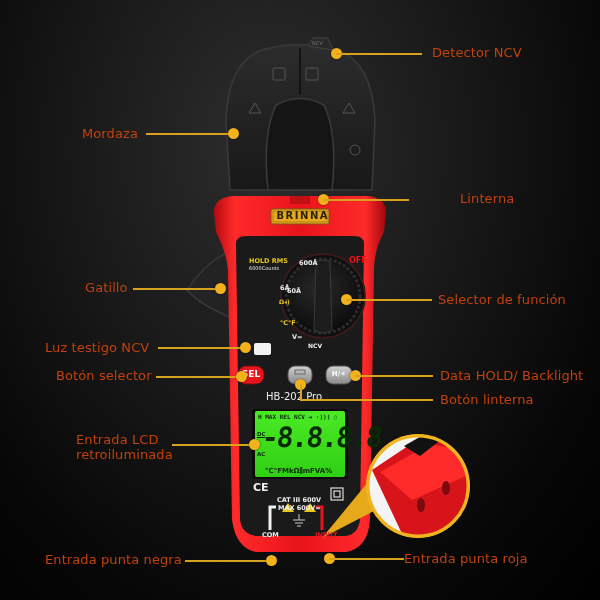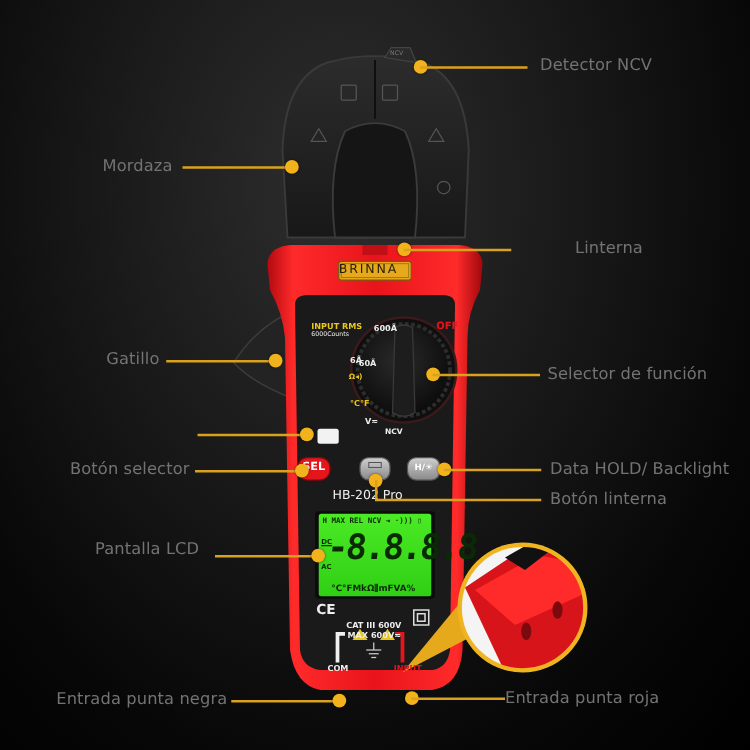--- a/index.html
+++ b/index.html
@@ -1,20 +1,20 @@
 <!DOCTYPE html>
 <html><head>
 <meta charset="utf-8">
 <style>
   html,body{margin:0;padding:0;}
   body{width:600px;height:600px;overflow:hidden;position:relative;
     background:radial-gradient(ellipse at 45% 25%, #2e2e2e 0%, #1c1c1c 35%, #070707 75%, #000 100%);
     font-family:"DejaVu Sans","Liberation Sans",sans-serif;color:#fff;}
   .stage{position:absolute;left:0;top:0;width:600px;height:600px;}
-  .label{position:absolute;font-size:13px;color:#737373;white-space:nowrap;line-height:15px;letter-spacing:0.1px;}
+  .label{position:absolute;font-size:13px;color:#c2410c;white-space:nowrap;line-height:15px;letter-spacing:0.1px;}
   .line{position:absolute;height:1.5px;background:#d9a21e;}
   .dot{position:absolute;width:11px;height:11px;border-radius:50%;background:#f2b21c;margin:-5.5px 0 0 -5.5px;box-shadow:0 0 2px rgba(0,0,0,.6);}
   svg{position:absolute;left:0;top:0;}
   .lcd-text{font-family:"DejaVu Sans Mono","Liberation Mono",monospace;}
 </style>
 </head>
 <body>
 
 <div class="stage">
 
@@ -124,23 +124,23 @@
         <path d="M372 470 L420 438 L470 446 L470 538 L404 538 Z" fill="#d6141a"></path>
         <path d="M380 472 L430 444 L470 452 L470 474 L412 500 Z" fill="#ff2a2a"></path>
         <path d="M404 446 L432 430 L446 436 L420 456 Z" fill="#111"></path>
         <ellipse cx="421" cy="505" rx="4" ry="7" fill="#7a0a0d"></ellipse>
         <ellipse cx="446" cy="488" rx="4" ry="7" fill="#7a0a0d"></ellipse>
       </g>
       <circle cx="418" cy="486" r="50" fill="none" stroke="#efb420" stroke-width="3"></circle>
     </g>
   </svg>
 
-  <div style="position:absolute;left:271px;top:210px;width:58px;text-align:left;font-size:10px;font-weight:normal;letter-spacing:1.5px;color:#2a2008;">BRINNA</div>
-
-  <div style="position:absolute;left:249px;top:257px;font-size:6.5px;font-weight:bold;color:#e8c61a;">INPUT RMS</div>
+  <div style="position:absolute;left:271px;top:210px;width:58px;text-align:right;font-size:10px;font-weight:bold;letter-spacing:1.5px;color:#2a2008;">BRINNA</div>
+
+  <div style="position:absolute;left:249px;top:257px;font-size:6.5px;font-weight:bold;color:#e8c61a;">HOLD RMS</div>
   <div style="position:absolute;left:249px;top:265px;font-size:5px;color:#eee;">6000Counts</div>
 
   <div style="position:absolute;left:321px;top:256px;font-size:8px;font-weight:bold;color:#e8141b;padding-left:28px;">OFF</div>
   <div style="position:absolute;left:299px;top:259px;font-size:6.5px;font-weight:bold;color:#eee;">600Ã</div>
   <div style="position:absolute;left:287px;top:287px;font-size:6.5px;font-weight:bold;color:#eee;">60Ã</div>
   <div style="position:absolute;left:280px;top:284px;font-size:6.5px;font-weight:bold;color:#eee;">6Ã</div>
   <div style="position:absolute;left:279px;top:298px;font-size:6px;font-weight:bold;color:#e8c61a;">Ω◂)</div>
   <div style="position:absolute;left:280px;top:319px;font-size:6.5px;font-weight:bold;color:#e8c61a;">°C°F</div>
   <div style="position:absolute;left:292px;top:333px;font-size:6.5px;font-weight:bold;color:#eee;">V≂</div>
   <div style="position:absolute;left:308px;top:342px;font-size:6px;font-weight:bold;color:#eee;">NCV</div>
@@ -177,37 +177,39 @@
   <div class="label" style="left:416px;top:191px;margin-left:44px;">Linterna</div>
 
   <div class="label" style="left:85px;top:280px;">Gatillo</div>
   <div class="line" style="left:133px;top:288px;width:87px;"></div>
   <div class="dot" style="left:220px;top:288px;"></div>
 
   <div class="dot" style="left:346px;top:299px;"></div>
   <div class="line" style="left:346px;top:299px;width:86px;"></div>
   <div class="label" style="left:438px;top:292px;">Selector de función</div>
 
+  <div class="label" style="left:45px;top:340px;">Luz testigo NCV</div>
   <div class="line" style="left:158px;top:347px;width:86px;"></div>
   <div class="dot" style="left:245px;top:347px;"></div>
 
   <div class="label" style="left:56px;top:368px;">Botón selector</div>
   <div class="line" style="left:156px;top:376px;width:85px;"></div>
   <div class="dot" style="left:241px;top:376px;"></div>
 
   <div class="dot" style="left:355px;top:375px;"></div>
   <div class="line" style="left:355px;top:375px;width:78px;"></div>
   <div class="label" style="left:440px;top:368px;">Data HOLD/ Backlight</div>
 
   <div class="dot" style="left:300px;top:384px;"></div>
   <div class="line" style="left:300px;top:384px;width:1.5px;height:16px;"></div>
   <div class="line" style="left:300px;top:399px;width:133px;"></div>
   <div class="label" style="left:440px;top:392px;">Botón linterna</div>
 
-  <div class="label" style="left:76px;top:432px;">Pantalla LCD</div>
+  <div class="label" style="left:76px;top:432px;">Entrada LCD</div>
+  <div class="label" style="left:76px;top:447px;">retroiluminada</div>
   <div class="line" style="left:172px;top:444px;width:82px;"></div>
   <div class="dot" style="left:254px;top:444px;"></div>
 
   <div class="label" style="left:45px;top:552px;">Entrada punta negra</div>
   <div class="line" style="left:185px;top:560px;width:86px;"></div>
   <div class="dot" style="left:271px;top:560px;"></div>
 
   <div class="dot" style="left:329px;top:558px;"></div>
   <div class="line" style="left:329px;top:558px;width:75px;"></div>
   <div class="label" style="left:404px;top:551px;">Entrada punta roja</div>

